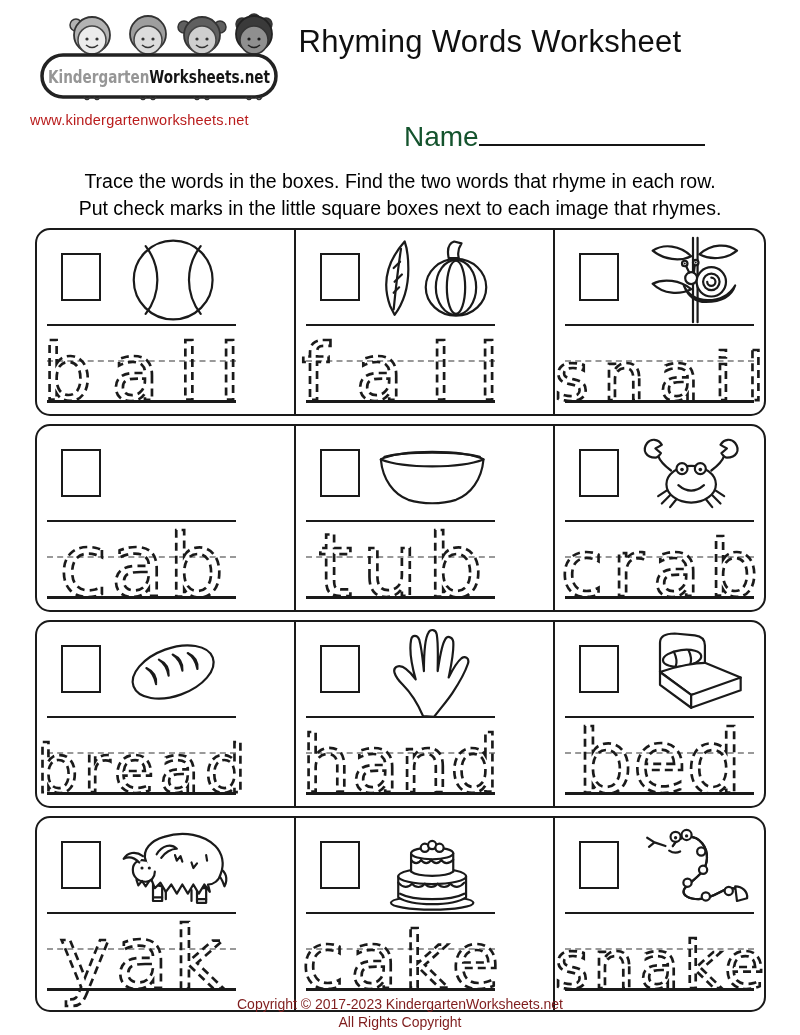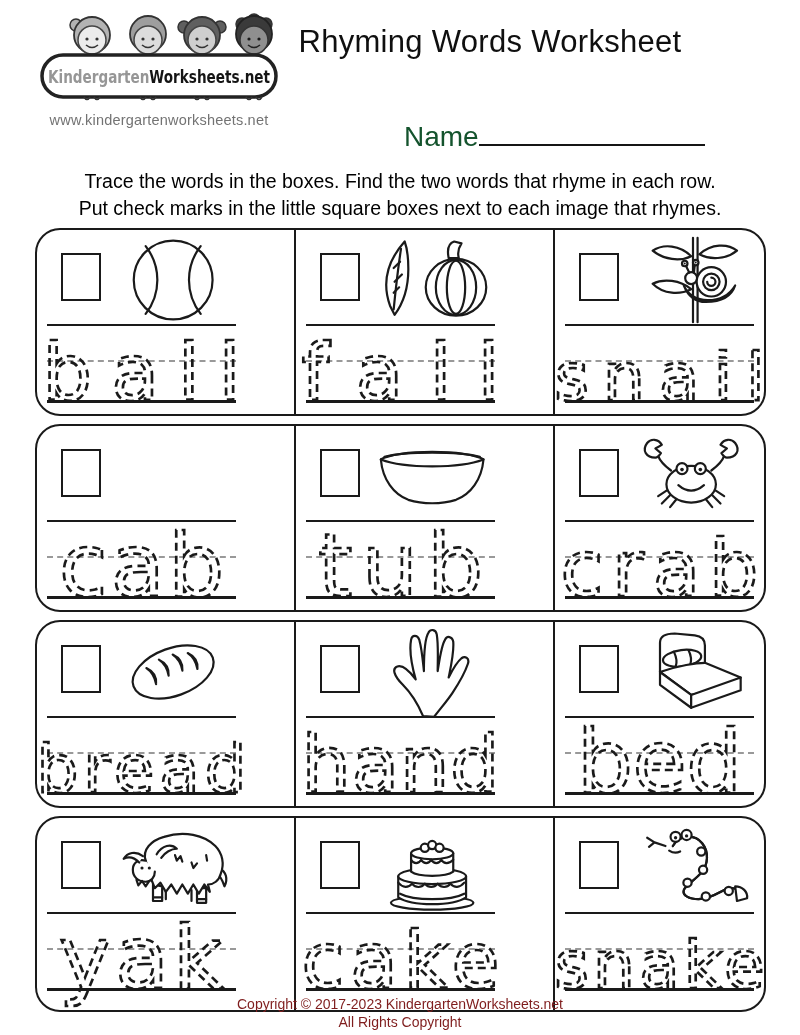--- a/index.html
+++ b/index.html
@@ -1,33 +1,33 @@
 <!DOCTYPE html>
 <html><head>
 <meta charset="utf-8">
 <style>
   html,body{margin:0;padding:0;}
   body{width:800px;height:1035px;background:#fff;position:relative;
        font-family:"Liberation Sans",sans-serif;color:#1a1a1a;overflow:hidden;}
 
   
   .logo-svg{position:absolute;left:36px;top:8px;width:246px;height:100px;}
-  .logo-url{position:absolute;left:30px;top:112px;width:258px;text-align:center;
-            font-size:14.5px;color:#737373;letter-spacing:.2px;}
+  .logo-url{position:absolute;left:30px;top:112px;width:258px;text-align:left;
+            font-size:14.5px;color:#b91c1c;letter-spacing:.2px;}
   .page-title{position:absolute;left:286px;top:24px;width:408px;text-align:center;
               font-size:31px;font-weight:500;color:#0f0f0f;letter-spacing:.3px;}
   .name-row{position:absolute;left:404px;top:114px;font-size:28px;color:#14532d;}
   .name-label{vertical-align:bottom;}
   .name-line{display:inline-block;width:226px;height:30px;border-bottom:2.5px solid #151515;}
   .instructions{position:absolute;top:168px;left:0;width:800px;text-align:center;
                 font-size:19.5px;line-height:27px;color:#000;}
 
   
   .grid{position:absolute;top:228px;left:35px;width:731px;display:flex;flex-direction:column;gap:8px;}
-  .row{display:flex;height:184px;border:2.2px solid #1a1a1a;border-radius:25px;overflow:visible;background:#fff;gap:48px;}
+  .row{display:flex;height:184px;border:2.2px solid #1a1a1a;border-radius:15px;overflow:visible;background:#fff;gap:48px;}
   .row:last-child{height:192px;}
   .cell{flex:1 1 0;min-width:0;display:flex;flex-direction:column;border-left:2.2px solid #1a1a1a;}
   .cell:first-child{border-left:none;}
   .cell-top{height:94px;display:flex;align-items:center;}
   .checkbox{width:36px;height:44px;border:2.6px solid #1a1a1a;background:#fff;margin-left:24px;flex:none;}
   .img-wrap{flex:1;display:flex;justify-content:center;align-items:flex-end;height:100%;}
   .art{height:88px;display:block;}
   .write{position:relative;margin:0 10px;height:74px;
          border-top:2.4px solid #1a1a1a;border-bottom:3px solid #1a1a1a;}
   .midline{position:absolute;top:34px;left:0;right:0;border-top:2px dashed #999;}

